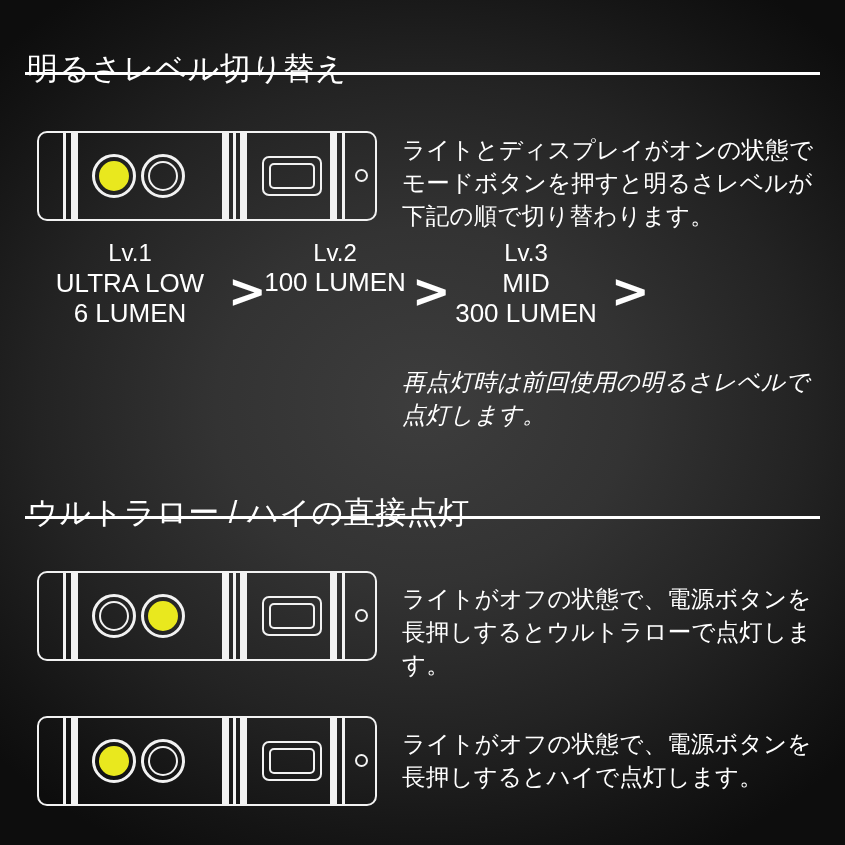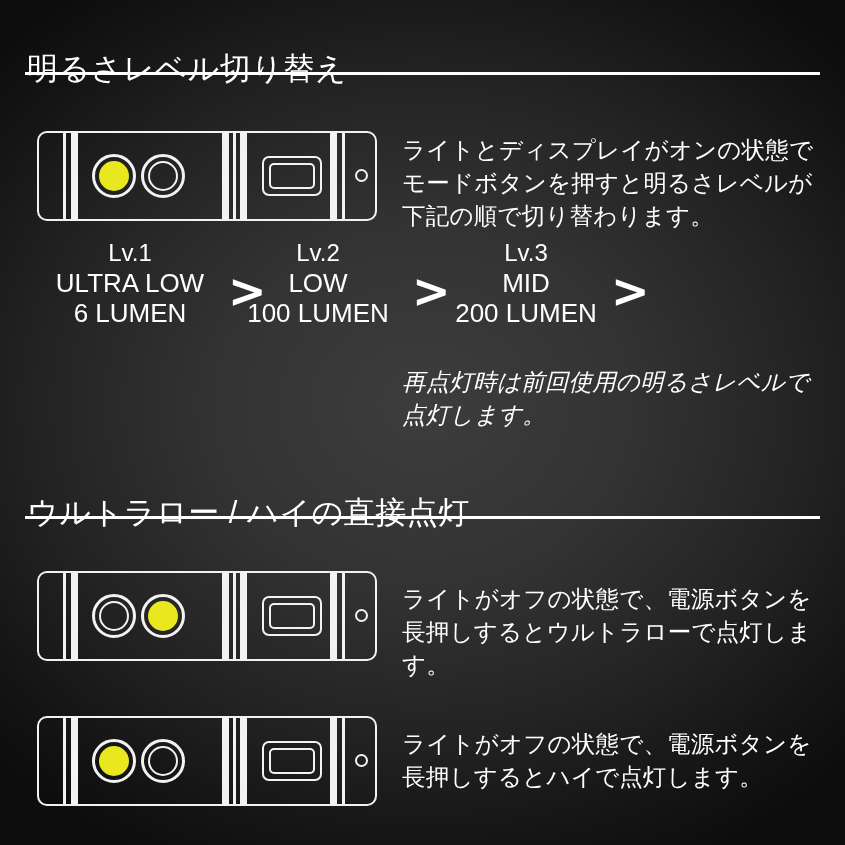--- a/index.html
+++ b/index.html
@@ -215,32 +215,31 @@
   <div class="levels">
 
     <div class="level" style="left:30px;">
       <div class="lv-num">Lv.1</div>
       <div class="lv-name">ULTRA LOW</div>
       <div class="lv-lumen">6 LUMEN</div>
     </div>
 
     <div class="chevron" style="left:228px;">&gt;</div>
 
-    <div class="level" style="left:218px;">
+    <div class="level" style="left:235px;">
       <div class="lv-num">Lv.2</div>
-      <div class="lv-name">LOW</div>
       <div class="lv-lumen">100 LUMEN</div>
     </div>
 
     <div class="chevron" style="left:412px;">&gt;</div>
 
     <div class="level" style="left:426px;">
       <div class="lv-num">Lv.3</div>
       <div class="lv-name">MID</div>
-      <div class="lv-lumen">200 LUMEN</div>
+      <div class="lv-lumen">300 LUMEN</div>
     </div>
 
     <div class="chevron" style="left:611px;">&gt;</div>
 
 
   </div>
 
   <div class="para" style="left:402px; top:366px;font-style:italic;">再点灯時は前回使用の明るさレベルで
 点灯します。</div>
 

